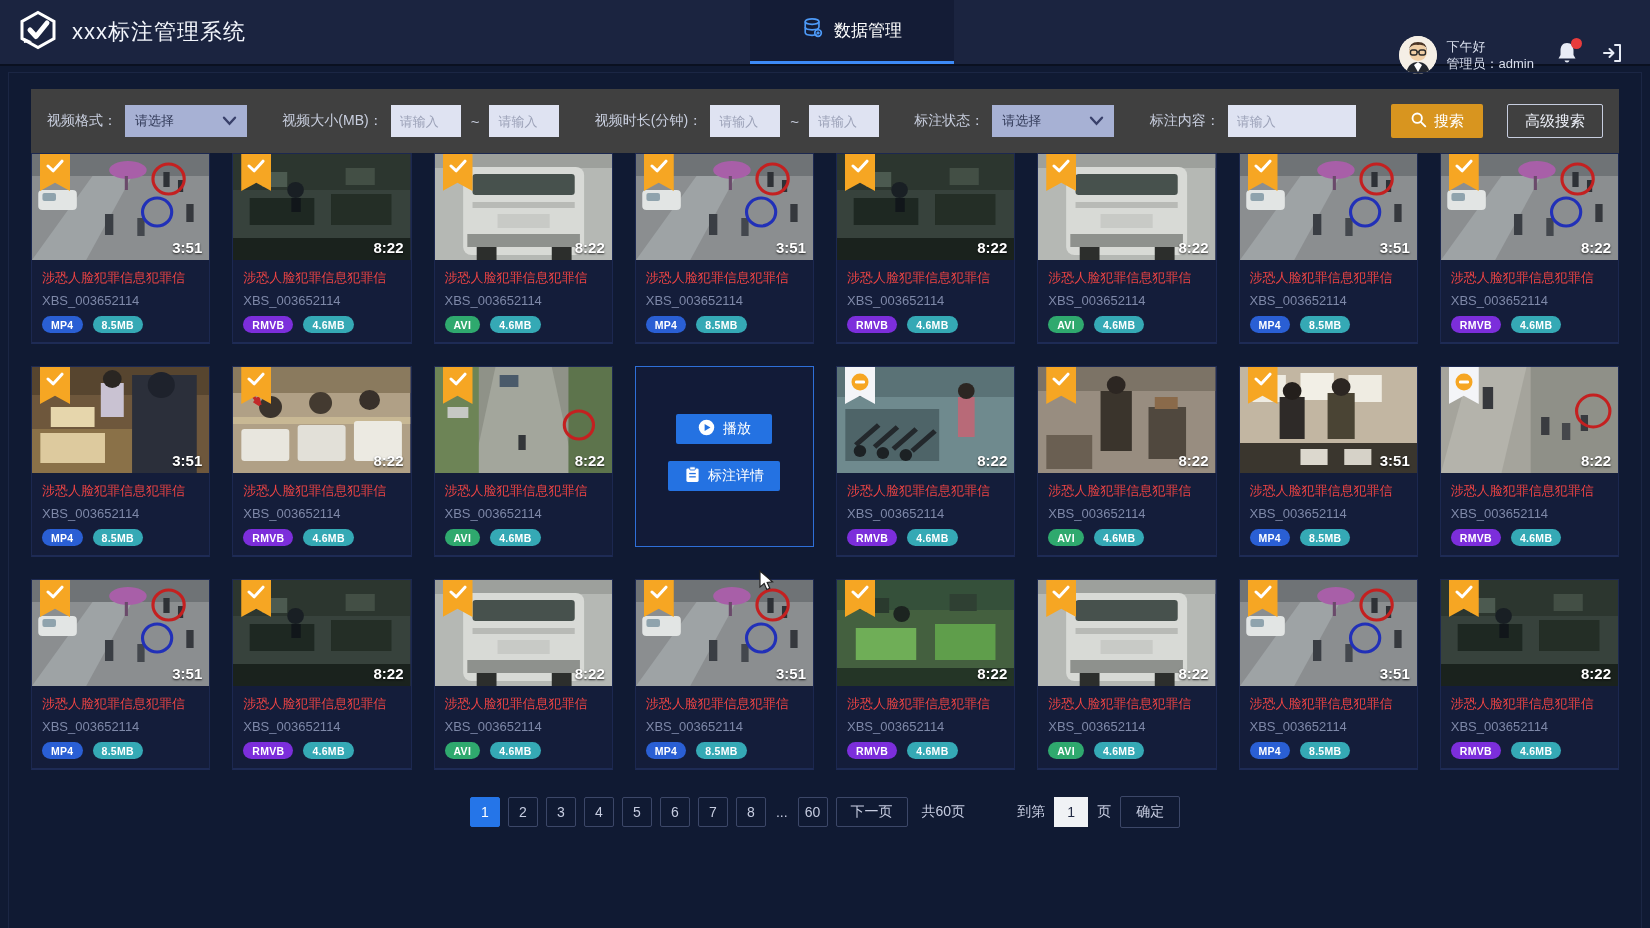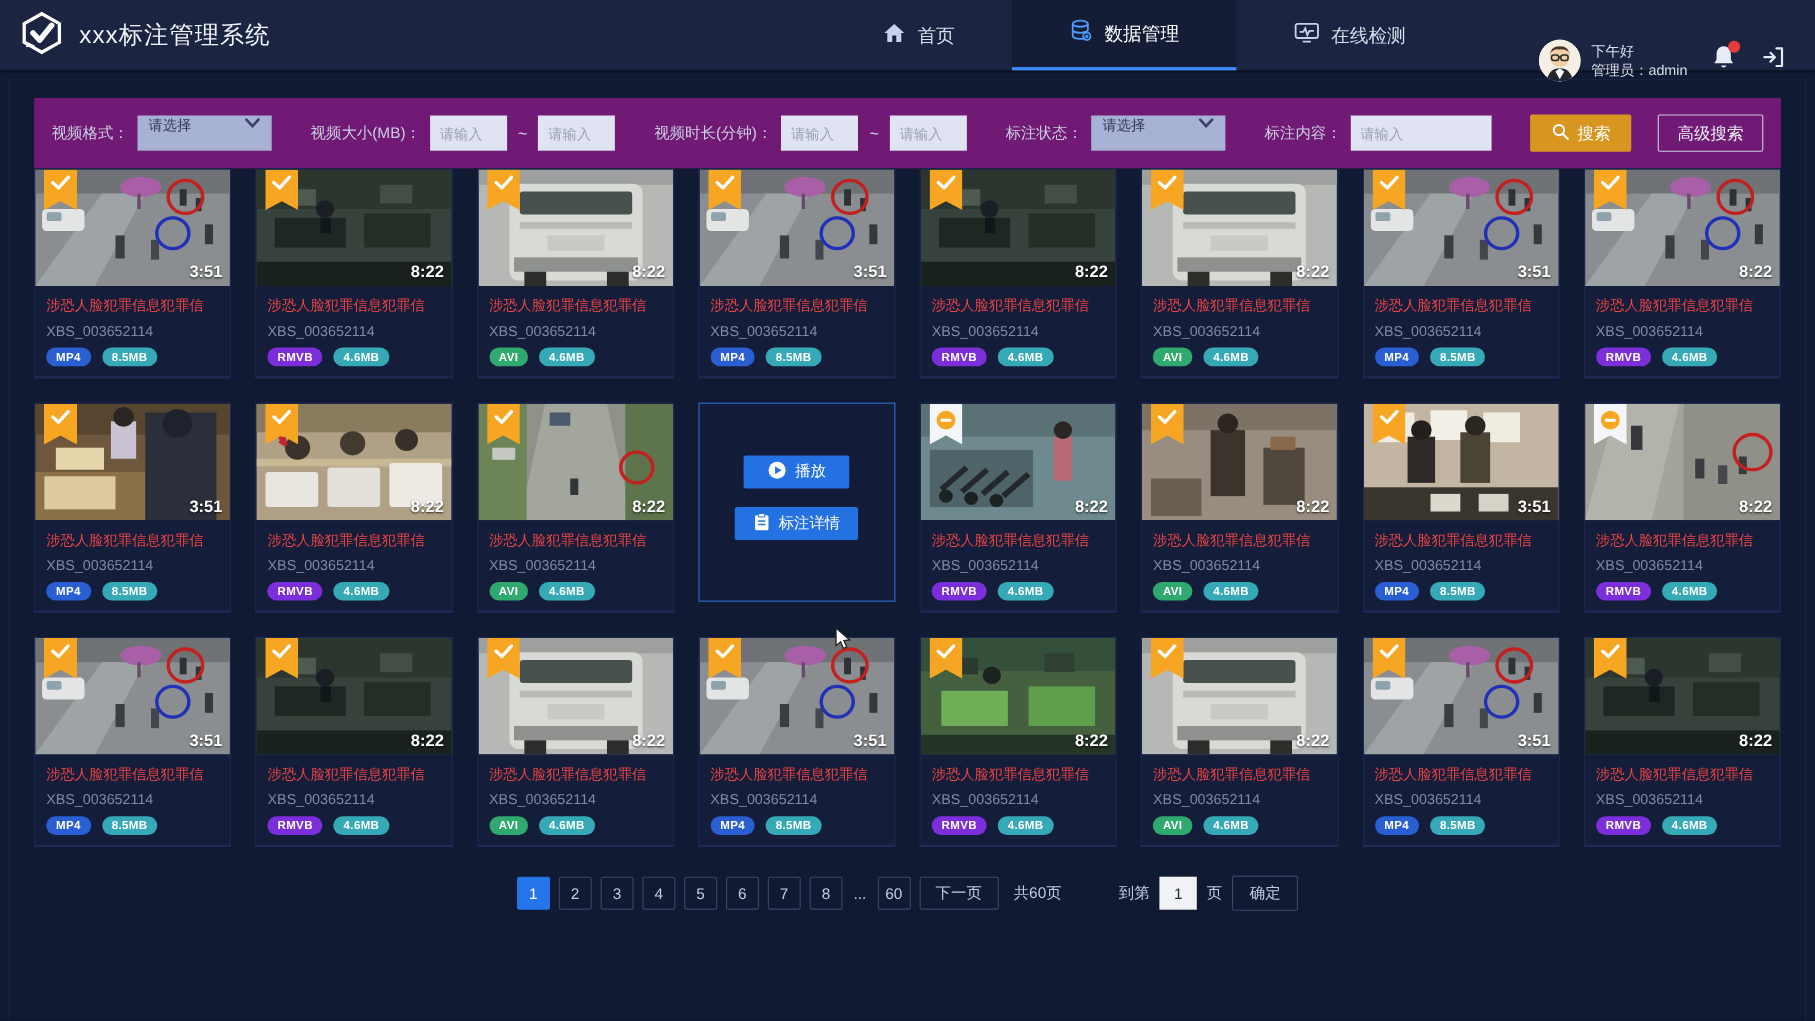--- a/index.html
+++ b/index.html
@@ -19,26 +19,26 @@
   .user-area { margin-left:auto; display:flex; align-items:center; gap:22px; padding-right:26px;margin-top:45px; }
   .user-info { display:flex; align-items:center; gap:10px; }
   .avatar { width:38px; height:38px; border-radius:50%; overflow:hidden; background:#F5EFE6; }
   .user-text { color:#D8DEEC; font-size:13px; line-height:17px; }
   .bell-wrap { position:relative; }
   .bell-dot { position:absolute; top:-3px; right:-4px; width:11px; height:11px;
     border-radius:50%; background:#E83C3C; }
 
   
   .main-wrap { margin:6px 8px 0; border:1px solid #1B2644; height:912px; position:relative; }
-  .filter-panel { margin:16px 22px 0; background:#701a75; height:64px; display:flex;
+  .filter-panel { margin:16px 22px 0; background:#404040; height:64px; display:flex;
     align-items:center; padding:0 16px; justify-content:space-between; }
   .f-group { display:flex; align-items:center; gap:8px; }
   .f-label { color:#C9CFDF; font-size:14px; white-space:nowrap; }
   .f-select { width:122px; height:32px; background:#A7B1D4; color:#323A58; font-size:13px;
-    display:flex; justify-content:space-between; padding:0 10px; cursor:pointer; }
+    display:flex; align-items:center; justify-content:space-between; padding:0 10px; cursor:pointer; }
   .f-input { height:32px; background:#DFE3F2; border:none; outline:none; font-size:13px;
     color:#323A58; padding:0 9px; font-family:inherit; }
   .f-input::placeholder { color:#9CA2B8; }
   .f-input.small { width:70px; }
   .f-input.wide { width:128px; }
   .tilde { color:#C9CFDF; font-size:15px; padding:0 2px; }
   .btn-search { height:34px; width:92px; background:#D8951F; border:none; color:#FFFFFF;
     font-size:15px; display:flex; align-items:center; justify-content:center; gap:7px;
     cursor:pointer; font-family:inherit; border-radius:2px; }
   .btn-adv { height:34px; width:96px; background:transparent; border:1px solid #C7CDDF;
@@ -107,44 +107,30 @@
       <span>
         <svg width="40" height="40" viewBox="0 0 40 40">
           <polygon points="20,2.5 36,11.5 36,28.5 20,37.5 4,28.5 4,11.5" fill="#1B2440" stroke="#FFFFFF" stroke-width="3"></polygon>
           <polyline points="12,20 18,26.5 29,13" fill="none" stroke="#FFFFFF" stroke-width="5" stroke-linecap="round" stroke-linejoin="round"></polyline>
           <polygon points="5.5,27.5 14,31.5 6,33" fill="#FFFFFF"></polygon>
         </svg>
       </span>
       <span class="brand-title">xxx标注管理系统</span>
     </div>
     <nav class="nav">
-        <div class="nav-item">
-          <span><svg width="22" height="20" viewBox="0 0 24 22">
-              <path d="M2 11 L12 2 L22 11 L19 11 L19 20 L14 20 L14 13.5 L10 13.5 L10 20 L5 20 L5 11 Z" fill="#C9D2E8"></path>
-            </svg></span>
-          <span>首页</span>
-        </div>
         <div class="nav-item active">
           <span><svg width="22" height="22" viewBox="0 0 24 24" fill="none" stroke="#4D9AF8" stroke-width="1.8">
               <ellipse cx="11" cy="5" rx="7.5" ry="3"></ellipse>
               <path d="M3.5 5 V11 C3.5 12.7 6.9 14 11 14 C15.1 14 18.5 12.7 18.5 11 V5"></path>
               <path d="M3.5 11 V17 C3.5 18.7 6.9 20 11 20 C13 20 14.8 19.7 16.1 19.2"></path>
               <circle cx="17.5" cy="17.5" r="3.6"></circle>
               <line x1="17.5" y1="15.8" x2="17.5" y2="19.2"></line>
               <line x1="15.8" y1="17.5" x2="19.2" y2="17.5"></line>
             </svg></span>
           <span>数据管理</span>
-        </div>
-        <div class="nav-item">
-          <span><svg width="24" height="21" viewBox="0 0 26 22" fill="none" stroke="#C9D2E8" stroke-width="1.8">
-              <rect x="2" y="2.5" width="22" height="14" rx="2"></rect>
-              <polyline points="6,10.5 9.5,10.5 11.5,7 13.5,13.5 15.5,9.5 20,9.5"></polyline>
-              <line x1="9" y1="20" x2="17" y2="20"></line>
-            </svg></span>
-          <span>在线检测</span>
         </div>
       </nav>
     <div class="user-area">
       <div class="user-info">
         <span class="avatar">
           <svg width="38" height="38" viewBox="0 0 38 38">
             <circle cx="19" cy="19" r="19" fill="#F5EFE6"></circle>
             <circle cx="19" cy="16" r="9" fill="#F0CFA6"></circle>
             <path d="M10 15 Q10 6 19 6 Q28 6 28 15 L28 12 Q24 8 19 9 Q13 8 10 13 Z" fill="#4A3526"></path>
             <rect x="11.5" y="14" width="6.5" height="5" rx="2" fill="none" stroke="#2A2A2A" stroke-width="1.4"></rect>

